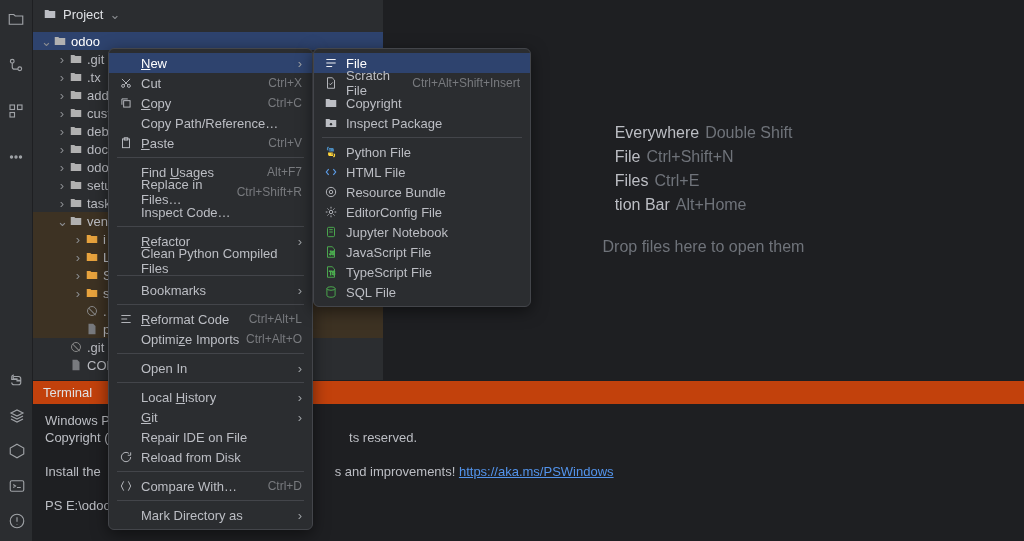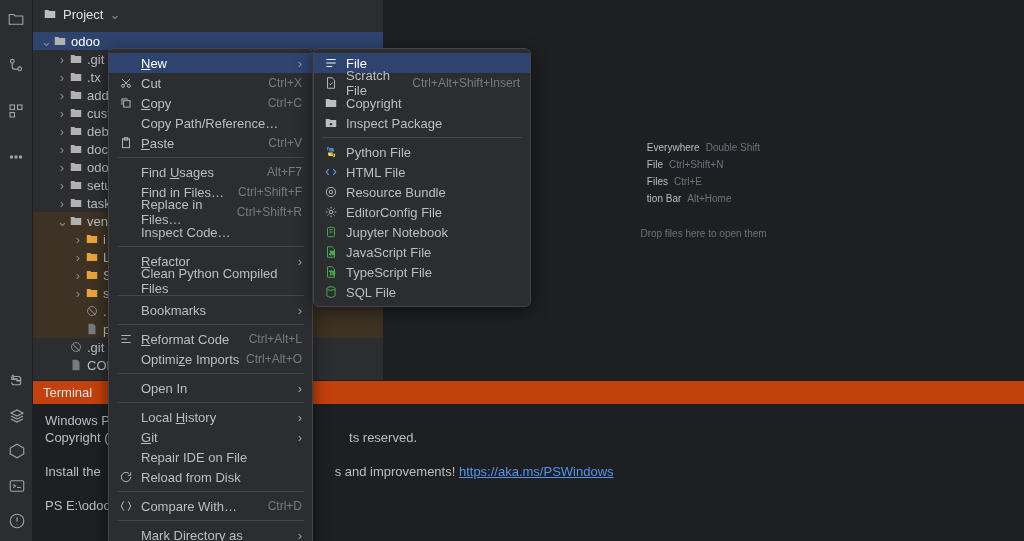--- a/index.html
+++ b/index.html
@@ -20,21 +20,21 @@
 .tree-row.venv { background:#3d3223; }
 .chev { width:10px; text-align:center; color:#8b8d91; margin-right:2px; }
 .fold { width:14px; height:14px; margin-right:4px; }
 .fold.cl { fill:#b1b1b1; }
 .fold.or { fill:#e8a33d; }
 .ign { width:10px; height:10px; border:1.3px solid #888; border-radius:50%; position:relative; margin-right:6px; margin-left:2px; }
 .ign::after { content:''; position:absolute; width:10px; height:1.3px; background:#888; top:4px; left:-1px; transform:rotate(45deg); }
 
 
 .editor { position:absolute; left:383px; top:0; right:0; height:380px; background:#1e1f22; display:flex; flex-direction:column; align-items:center; justify-content:center; color:#6f737a; }
-.wline { margin:6px 0; font-size:10px; }
+.wline { margin:6px 0; font-size:16px; }
 .wline .k { color:#bcbec4; margin-right:6px; }
 .wline .s { color:#6f737a; }
 
 
 .termhdr { position:absolute; left:33px; top:380px; right:0; height:24px; background:#c2410c; display:flex; align-items:center; padding:0 10px; color:#dfe1e5; font-size:13px; border-top:1px solid #1e1f22; }
 .term { position:absolute; left:33px; top:404px; right:0; bottom:0; background:#1e1f22; padding:8px 12px; font-family:Consolas,monospace; font-size:13px; color:#bcbec4; line-height:17px; }
 .term a { color:#5394ec; text-decoration:underline; }
 
 
 .menu { position:absolute; background:#2b2d30; border:1px solid #43454a; border-radius:6px; box-shadow:0 4px 16px rgba(0,0,0,.5); padding:4px 0; font-size:13px; z-index:10; }
@@ -303,25 +303,20 @@
       <span class="sc">Ctrl+V</span>
     </div>
     <div class="sep"></div>
     <div class="mitem">
       <span class="ic"></span>
       <span class="lbl">Find <u>U</u>sages</span>
       <span class="sc">Alt+F7</span>
     </div>
     <div class="mitem">
       <span class="ic"></span>
-      <span class="lbl">Find in Files…</span>
-      <span class="sc">Ctrl+Shift+F</span>
-    </div>
-    <div class="mitem">
-      <span class="ic"></span>
       <span class="lbl">Replace in Files…</span>
       <span class="sc">Ctrl+Shift+R</span>
     </div>
     <div class="mitem">
       <span class="ic"></span>
       <span class="lbl">Inspect Code…</span>
     </div>
     <div class="sep"></div>
     <div class="mitem">
       <span class="ic"></span>

